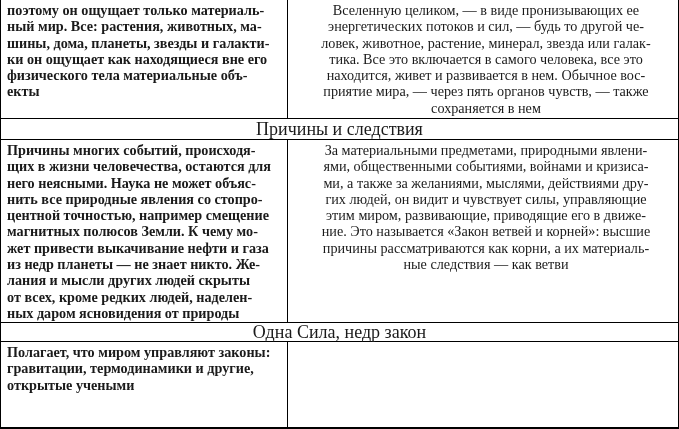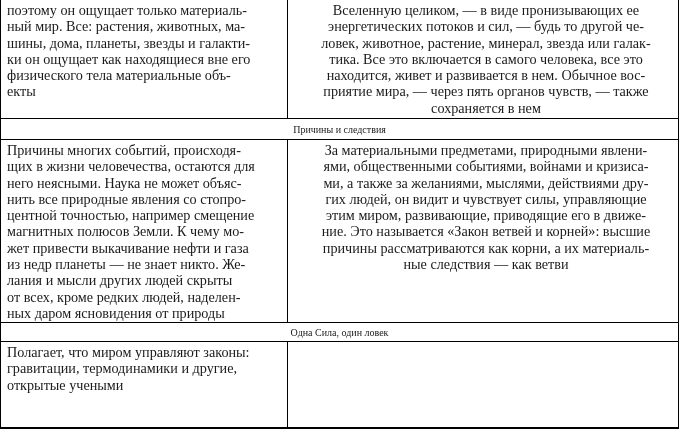--- a/index.html
+++ b/index.html
@@ -29,29 +29,30 @@
   .row-c{flex:1;border-bottom:none;}
   .cell{
     box-sizing:border-box;
     font-size:14.2px;line-height:16.3px;
     white-space:pre;overflow:hidden;
     padding:2px 3px 0 6px;
   }
   .cell-left{
     width:287px;flex:0 0 287px;
     border-right:1.5px solid var(--border);
+    font-weight:bold;
   }
   .cell-right{
     flex:1;padding-left:9px;text-align:center;
   }
   .section-header{
     box-sizing:border-box;
     border-bottom:1.5px solid var(--border);
     display:flex;align-items:center;justify-content:center;
-    font-size:10px;
+    font-size:18px;
   }
   .section-header-a{height:21px;}
   .section-header-b{height:19px;}
 </style>
 </head>
 <body>
 
 <div class="page">
 
   <div class="row row-a">
@@ -87,21 +88,21 @@
     <div class="cell cell-right">За материальными предметами, природными явлени-
 ями, общественными событиями, войнами и кризиса-
 ми, а также за желаниями, мыслями, действиями дру-
 гих людей, он видит и чувствует силы, управляющие
 этим миром, развивающие, приводящие его в движе-
 ние. Это называется «Закон ветвей и корней»: высшие
 причины рассматриваются как корни, а их материаль-
 ные следствия — как ветви</div>
   </div>
 
-  <div class="section-header section-header-b">Одна Сила, один ловек</div>
+  <div class="section-header section-header-b">Одна Сила, недр закон</div>
 
   <div class="row row-c">
     <div class="cell cell-left">Полагает, что миром управляют законы:
 гравитации, термодинамики и другие,
 открытые учеными</div>
   </div>
 
 </div>
 
 </body></html>

